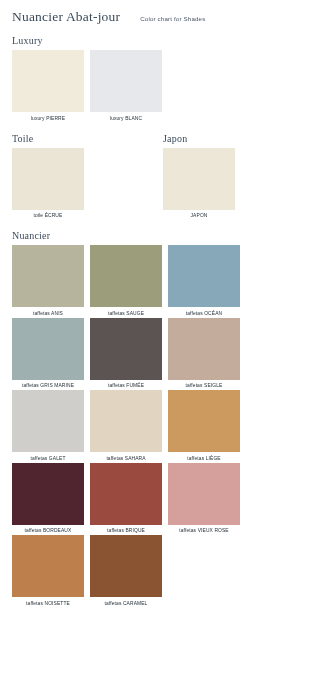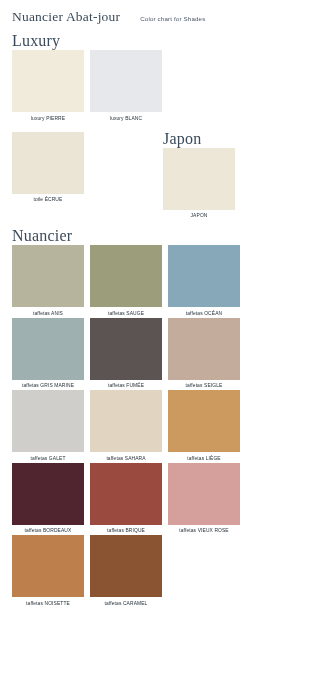--- a/index.html
+++ b/index.html
@@ -42,21 +42,21 @@
     letter-spacing: .15px;
     color: #4a5a68;
     white-space: nowrap;
   }
   
   .section {
     margin-top: 9px;
   }
   .section-title {
     font-family: "Liberation Serif", serif;
-    font-size: 16px;
+    font-size: 10px;
     font-weight: 400;
     color: #3a4a5b;
     line-height: 13px;
     margin-bottom: 3px;
     letter-spacing: .2px;
   }
   .swatch-row {
     display: flex;
     gap: 6px;
   }
@@ -118,20 +118,21 @@
       </div>
       <div class="swatch-cell">
         <div class="swatch-chip" style="background-color: rgb(231, 232, 236);"></div>
         <div class="swatch-label">luxury BLANC</div>
       </div>
     </div>
   </div>
 
   <div class="section split">
     <div class="section">
+      <div class="section-title">Toile</div>
       <div class="swatch-row">
         <div class="swatch-cell">
           <div class="swatch-chip" style="background-color: rgb(234, 229, 213);"></div>
           <div class="swatch-label">toile ÉCRUE</div>
         </div>
       </div>
     </div>
     <div class="section right">
       <div class="section-title">Japon</div>
       <div class="swatch-row">

